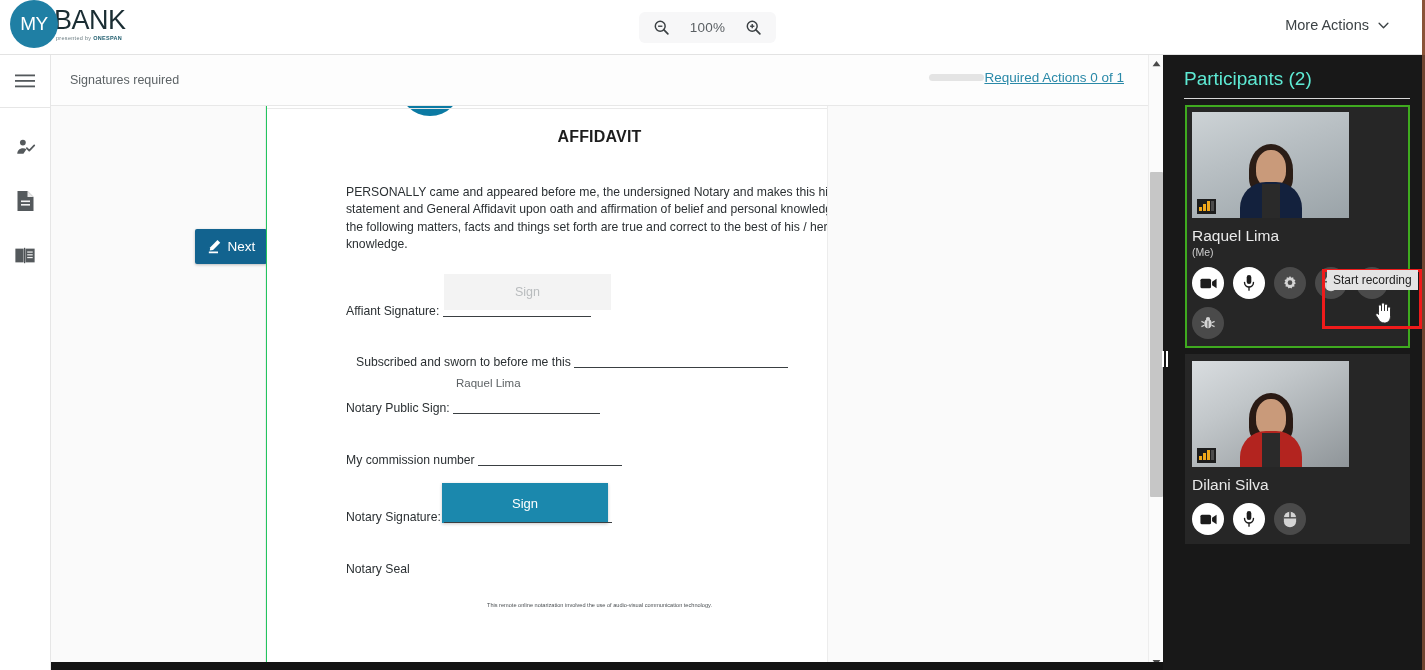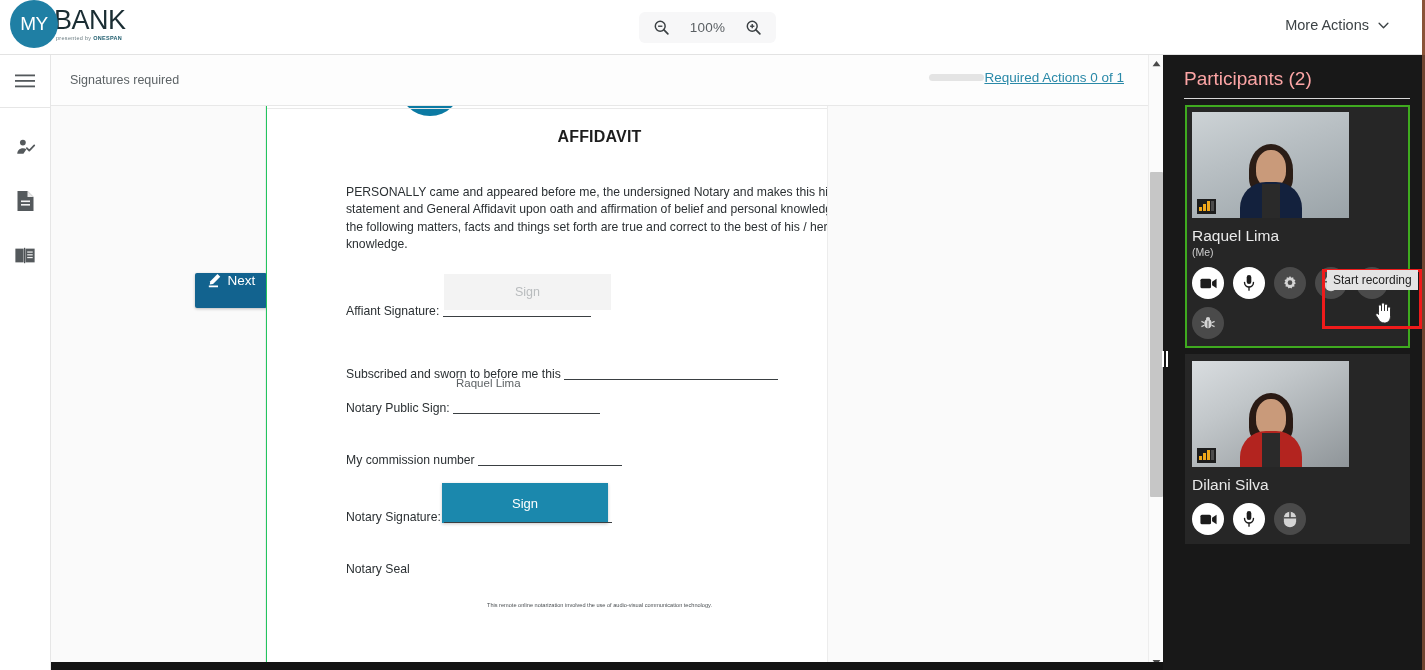--- a/index.html
+++ b/index.html
@@ -161,25 +161,24 @@
     border-right: 1px solid #ececec;
   }
   .next-btn {
     position: absolute; left: 144px; top: 123px;
     width: 72px; height: 35px;
     background: #12638f;
     border: none;
     border-radius: 2px;
     color: #fff;
     font-size: 13.5px;
-    display: flex; justify-content: center;
+    display: flex; align-items: center; justify-content: center;
     gap: 6px;
     cursor: pointer;
     box-shadow: 0 1px 3px rgba(0,0,0,0.25);
-    margin-top: 44px;
   }
 
   .page {
     position: absolute; left: 215px; top: 0;
     width: 562px; height: 564px;
     background: #fff;
     border-left: 1px solid #22c55e;
     border-right: 1px solid #ececec;
     overflow: hidden;
   }
@@ -300,21 +299,21 @@
   }
 
   
   .panel {
     position: absolute; left: 1163px; top: 55px;
     width: 262px; height: 615px;
     background: #181818;
     padding: 0;
   }
   .panel-title {
-    color: #fca5a5;
+    color: #5eead4;
     font-size: 19px;
     padding: 13px 0 8px 21px;
     font-weight: 400;
   }
   .panel-divider {
     width: 226px; height: 1px;
     background: #d8d8d8;
     margin-left: 21px;
   }
   .pcard {
@@ -560,21 +559,21 @@
         <div class="doc-para">PERSONALLY came and appeared before me, the undersigned Notary and makes this his / her statement and General Affidavit upon oath and affirmation of belief and personal knowledge that the following matters, facts and things set forth are true and correct to the best of his / her knowledge.</div>
 
         <button class="sign-btn-disabled">
           <span>Sign</span>
         </button>
         <div class="fld" style="left:79px; top:198px;">
           <span>Affiant Signature:</span>
           <span class="uline" style="width:148px;"></span>
         </div>
 
-        <div class="fld" style="left:79px; top:249px;margin-top:12px;">
+        <div class="fld" style="left:89px; top:249px;">
           <span>Subscribed and sworn to before me this</span>
           <span class="uline" style="width:214px;"></span>
         </div>
 
         <div class="prefilled-name">Raquel Lima</div>
         <div class="fld" style="left:79px; top:295px;">
           <span>Notary Public Sign:</span>
           <span class="uline" style="width:147px;"></span>
         </div>
 

